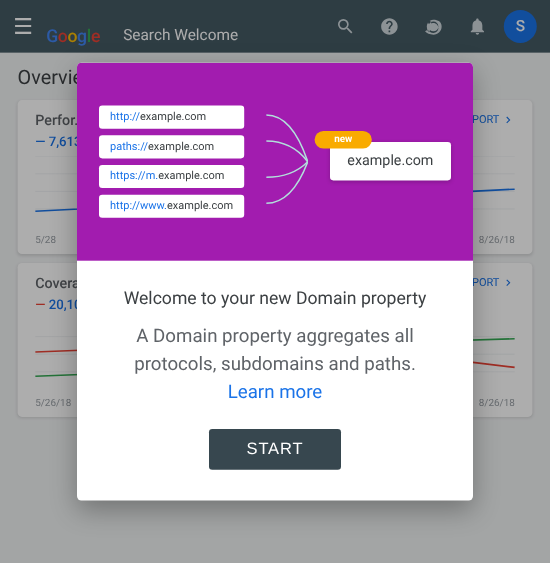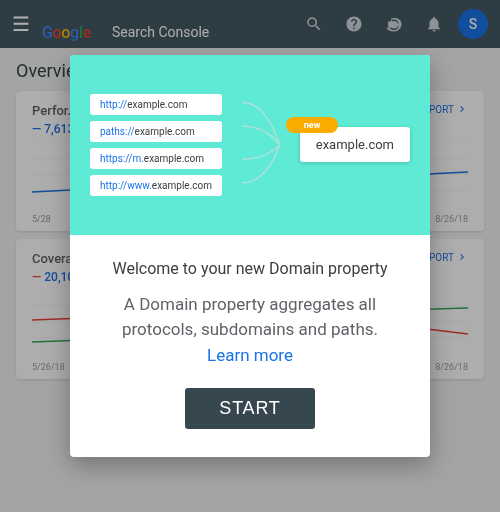--- a/index.html
+++ b/index.html
@@ -157,21 +157,21 @@
       z-index: 100;
     }
     .modal {
       background: #fff;
       border-radius: 4px;
       width: 360px;
       box-shadow: 0 8px 24px rgba(0,0,0,0.3);
       overflow: hidden;
     }
     .modal-illustration {
-      background: #5eead4;
+      background: #a21caf;
       height: 180px;
       position: relative;
       display: flex;
       align-items: center;
       justify-content: center;
       overflow: hidden;
     }
 
     
     .domain-illustration {
@@ -246,21 +246,21 @@
     .modal-desc a {
       color: #1a73e8;
       text-decoration: none;
     }
     .modal-start-btn {
       background: #37474f;
       color: #fff;
       border: none;
       border-radius: 3px;
       padding: 10px 34px;
-      font-size: 18px;
+      font-size: 15px;
       font-weight: 500;
       letter-spacing: 0.8px;
       cursor: pointer;
       text-transform: uppercase;
       text-align: right;
     }
 
     
     .perf-chart svg, .coverage-chart svg {
       width: 100%;
@@ -269,21 +269,21 @@
   </style>
 </head>
 <body>
 
 <div class="topbar">
   <span class="topbar-menu-icon">☰</span>
   <div class="topbar-logo">
     <span class="logo-google">
       <span class="logo-g">G</span><span class="logo-o1">o</span><span class="logo-o2">o</span><span class="logo-g2">g</span><span class="logo-l">l</span><span class="logo-e">e</span>
     </span>
-    <span class="logo-search-console">Search Console</span>
+    <span class="logo-search-console">Search Welcome</span>
   </div>
   <div class="topbar-spacer"></div>
   <div class="topbar-icons">
     <div class="topbar-icon">
       <svg width="18" height="18" viewBox="0 0 24 24" fill="#cfd8dc">
           <path d="M15.5 14h-.79l-.28-.27A6.471 6.471 0 0 0 16 9.5 6.5 6.5 0 1 0 9.5 16c1.61 0 3.09-.59 4.23-1.57l.27.28v.79l5 4.99L20.49 19l-4.99-5zm-6 0C7.01 14 5 11.99 5 9.5S7.01 5 9.5 5 14 7.01 14 9.5 11.99 14 9.5 14z"></path>
         </svg>
     </div>
     <div class="topbar-icon">
       <svg width="18" height="18" viewBox="0 0 24 24" fill="#cfd8dc">

